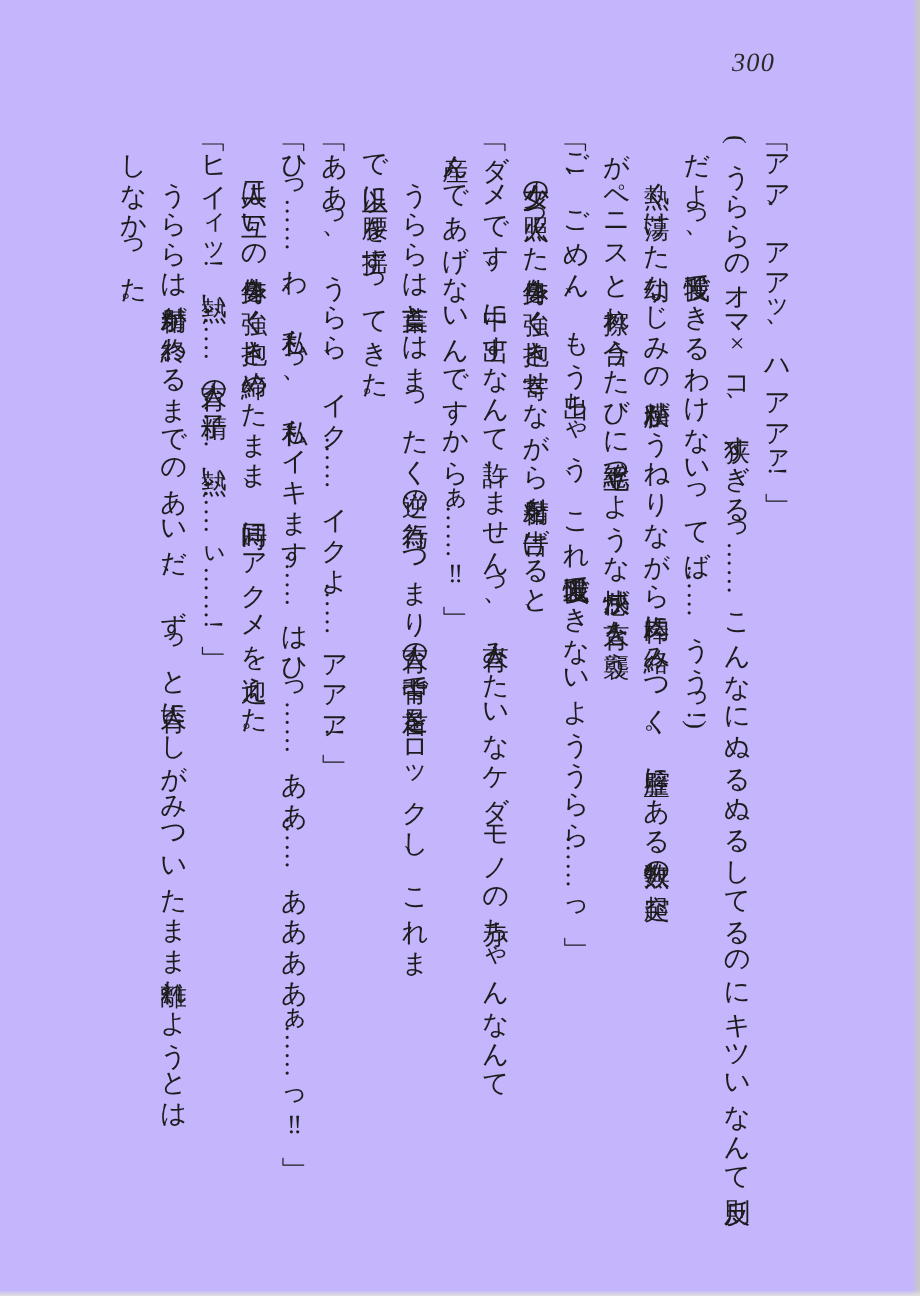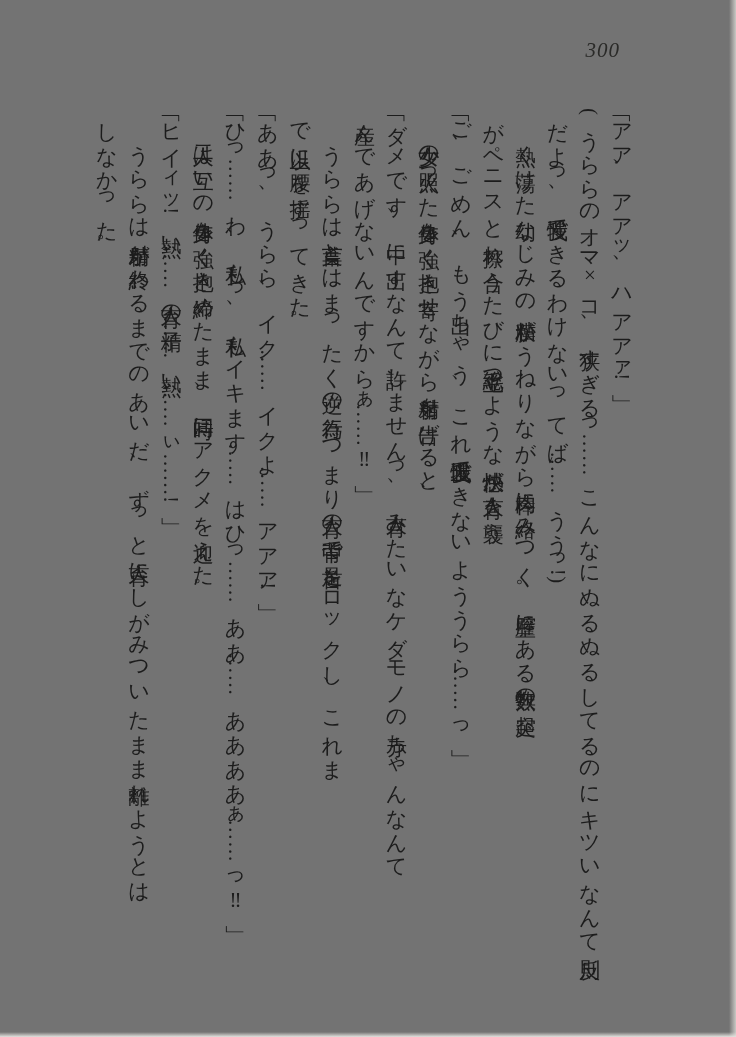--- a/index.html
+++ b/index.html
@@ -58,21 +58,21 @@
     white-space: nowrap;
     height: 828px;
   }
   .col.indent {
     text-indent: 21.6px;      
   }
 </style>
 </head>
 <body>
 
-<div class="page" style="background: #737373;">
+<div class="page" style="background: #c4b5fd;">
   <div class="page-number">300</div>
 
   <div class="text-block" style="color: rgb(28, 28, 28);">
       <div class="col">「アア、アアッ、ハアアァ!」</div>
       <div class="col">(うららのオマ×コ、狭すぎるっ……こんなにぬるぬるしてるのにキツいなんて反則</div>
       <div class="col">だよっ、我慢できるわけないってば……ううっ!)</div>
       <div class="col indent">熱く蕩けた幼なじみの粘膜がうねりながら肉棒に絡みつく。膣壁にある無数の突起</div>
       <div class="col">がペニスと擦れ合うたびに総毛立つような快感が育人を襲う。</div>
       <div class="col">「ご、ごめん、もう出ちゃう、これ以上我慢できないよううらら……っ」</div>
       <div class="col indent">少女の火照った身体を強く抱き寄せながら射精を告げると、</div>

